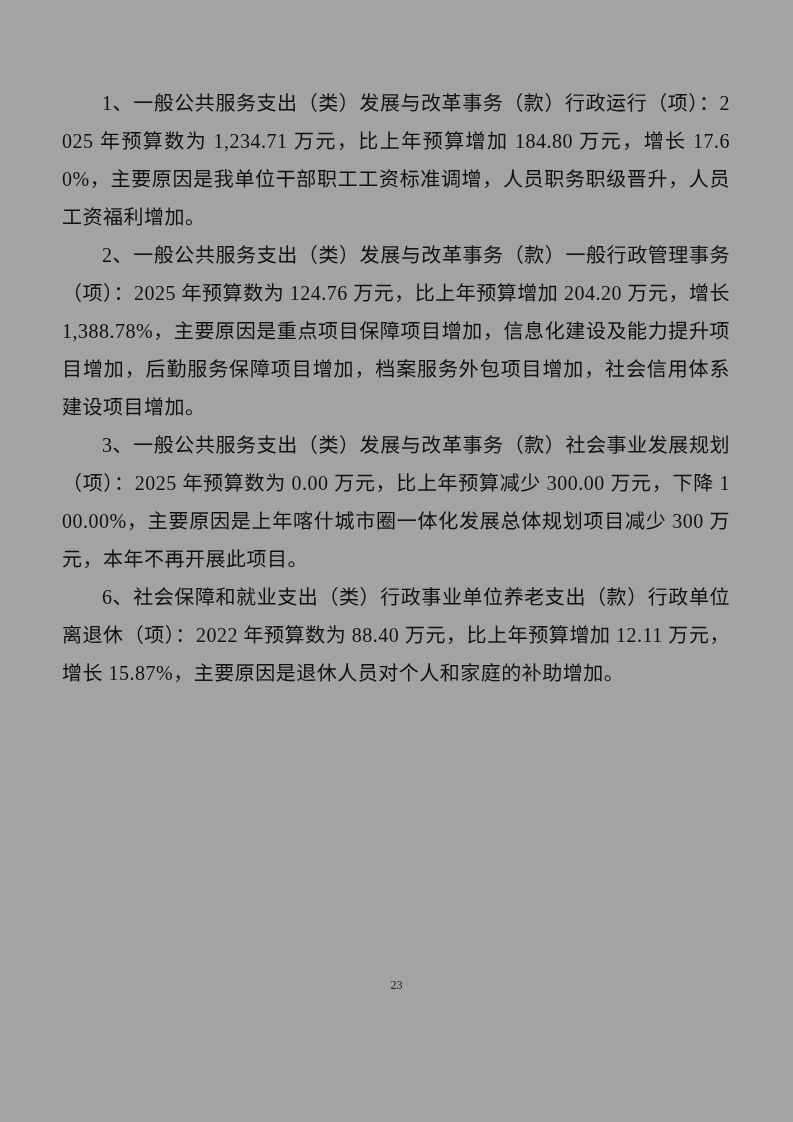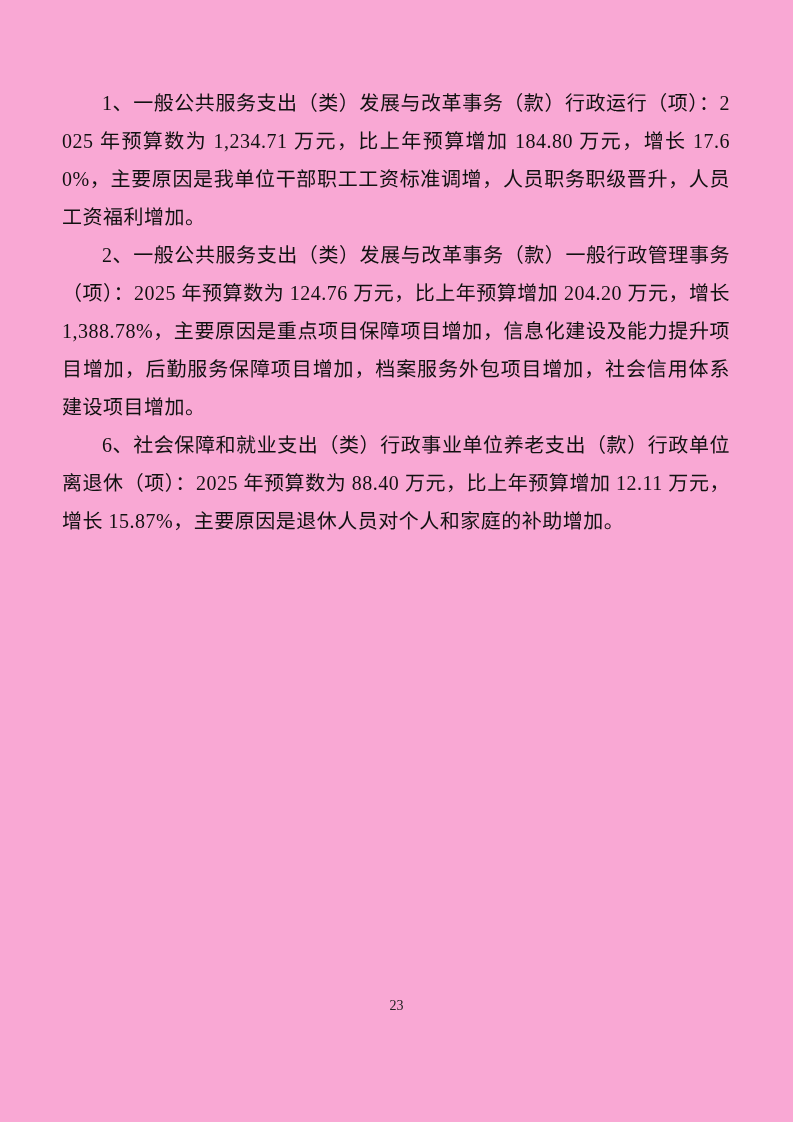--- a/index.html
+++ b/index.html
@@ -6,21 +6,21 @@
   html, body {
     margin: 0;
     padding: 0;
     background: #ffffff;
   }
   .doc-page {
     position: relative;
     width: 793px;
     height: 1122px;
     margin: 0 auto;
-    background: #f9a8d4;
+    background: #a3a3a3;
     color: #111111;
     font-family: "Liberation Serif", "DejaVu Serif", serif;
     overflow: hidden;
   }
   .doc-content {
     position: absolute;
     left: 62px;
     top: 84px;
     width: 668px;
   }
@@ -31,30 +31,31 @@
     line-height: 38px;
     text-align: justify;
     text-justify: inter-ideograph;
     text-indent: 2em;
     letter-spacing: 0.5px;
     word-break: break-all;
   }
   .doc-footer {
     position: absolute;
     left: 0;
-    top: 998px;
+    top: 978px;
     width: 100%;
     text-align: center;
-    font-size: 14px;
+    font-size: 12px;
     color: #222222;
   }
 </style>
 </head>
 <body>
 
 <div class="doc-page">
   <div class="doc-content">
     <p>1、一般公共服务支出（类）发展与改革事务（款）行政运行（项）：2025 年预算数为 1,234.71 万元，比上年预算增加 184.80 万元，增长 17.60%，主要原因是我单位干部职工工资标准调增，人员职务职级晋升，人员工资福利增加。</p>
     <p>2、一般公共服务支出（类）发展与改革事务（款）一般行政管理事务（项）：2025 年预算数为 124.76 万元，比上年预算增加 204.20 万元，增长 1,388.78%，主要原因是重点项目保障项目增加，信息化建设及能力提升项目增加，后勤服务保障项目增加，档案服务外包项目增加，社会信用体系建设项目增加。</p>
-    <p>6、社会保障和就业支出（类）行政事业单位养老支出（款）行政单位离退休（项）：2025 年预算数为 88.40 万元，比上年预算增加 12.11 万元，增长 15.87%，主要原因是退休人员对个人和家庭的补助增加。</p>
+    <p>3、一般公共服务支出（类）发展与改革事务（款）社会事业发展规划（项）：2025 年预算数为 0.00 万元，比上年预算减少 300.00 万元，下降 100.00%，主要原因是上年喀什城市圈一体化发展总体规划项目减少 300 万元，本年不再开展此项目。</p>
+    <p>6、社会保障和就业支出（类）行政事业单位养老支出（款）行政单位离退休（项）：2022 年预算数为 88.40 万元，比上年预算增加 12.11 万元，增长 15.87%，主要原因是退休人员对个人和家庭的补助增加。</p>
   </div>
   <div class="doc-footer">23</div>
 </div>
 
 </body></html>

